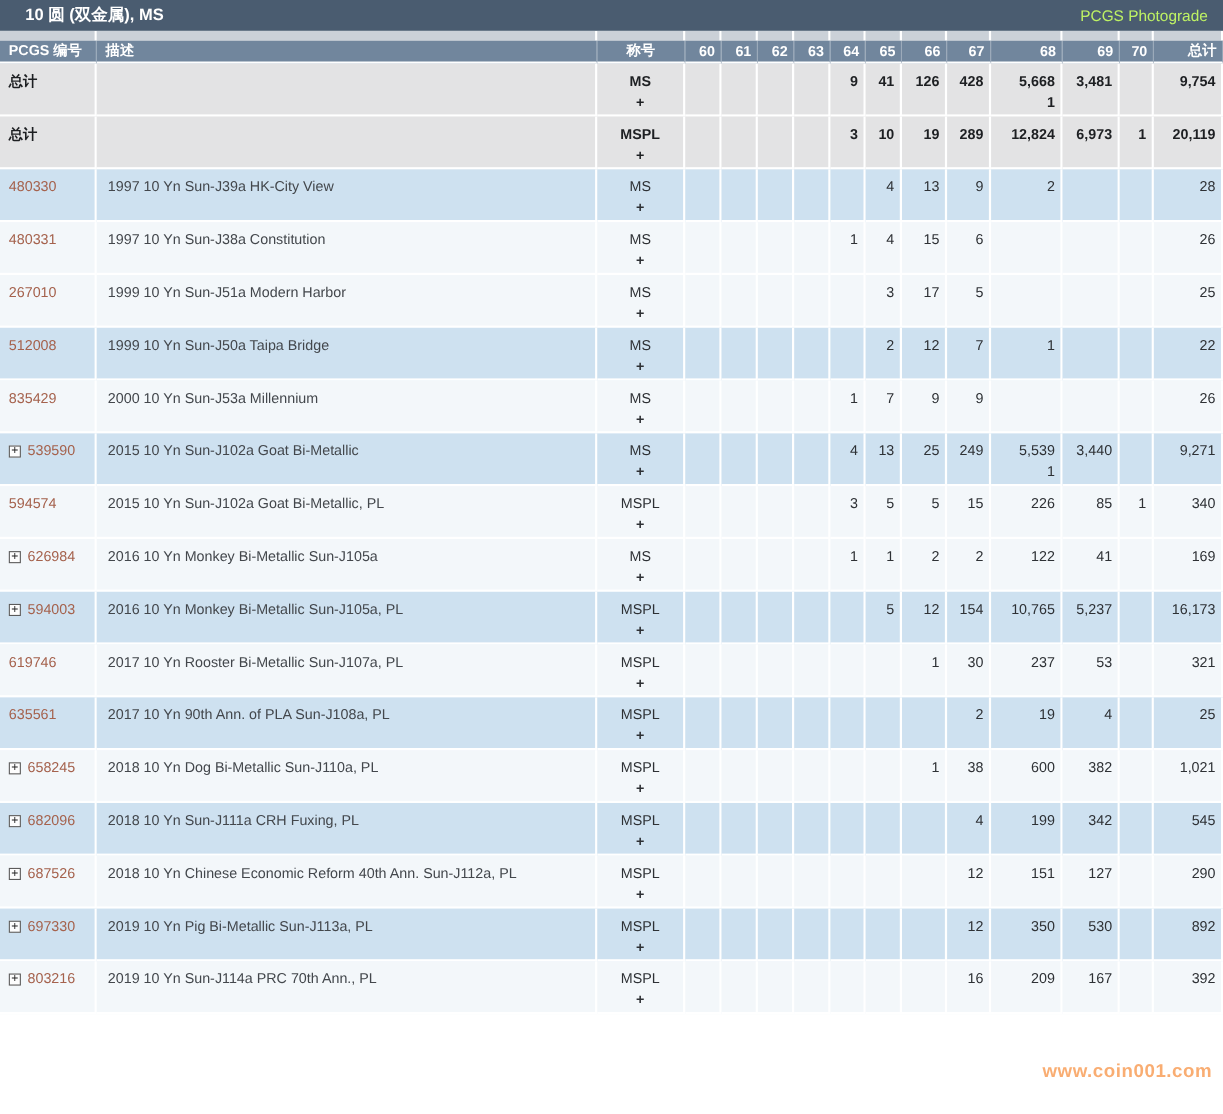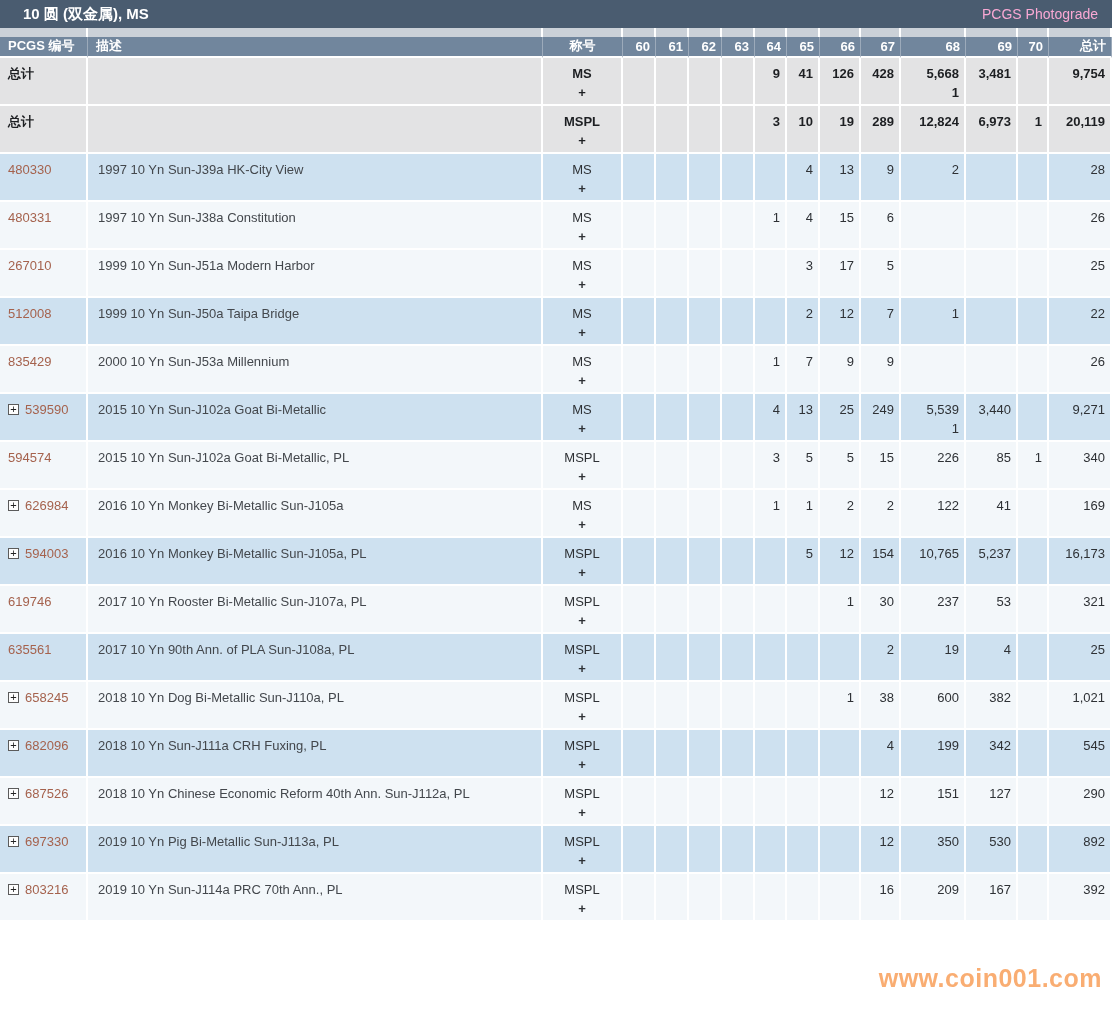--- a/index.html
+++ b/index.html
@@ -17,21 +17,21 @@
     font-size: 15px;
     font-weight: bold;
     line-height: 28px;
     padding-left: 23px;
     box-sizing: border-box;
   }
   .photograde {
     position: absolute;
     right: 14px; top: 0;
     font-weight: normal;
-    color: #f9a8d4;
+    color: #bef264;
     font-size: 14px;
     cursor: pointer;
   }
   table.pop {
     border-collapse: separate;
     border-spacing: 0;
     table-layout: fixed;
     width: 1112px;
   }
   table.pop td, table.pop th { box-sizing: border-box; }
@@ -90,21 +90,21 @@
     text-align: center;
     margin-right: 6px;
     vertical-align: 1px;
     box-sizing: border-box;
     cursor: pointer;
   }
   .watermark {
     position: absolute;
     right: 10px;
     top: 964px;
-    font-size: 25px;
+    font-size: 17px;
     font-weight: bold;
     letter-spacing: 0.5px;
     color: #f78e3d;
     opacity: 0.72;
     pointer-events: none;
   }
 </style>
 </head>
 <body>
 

